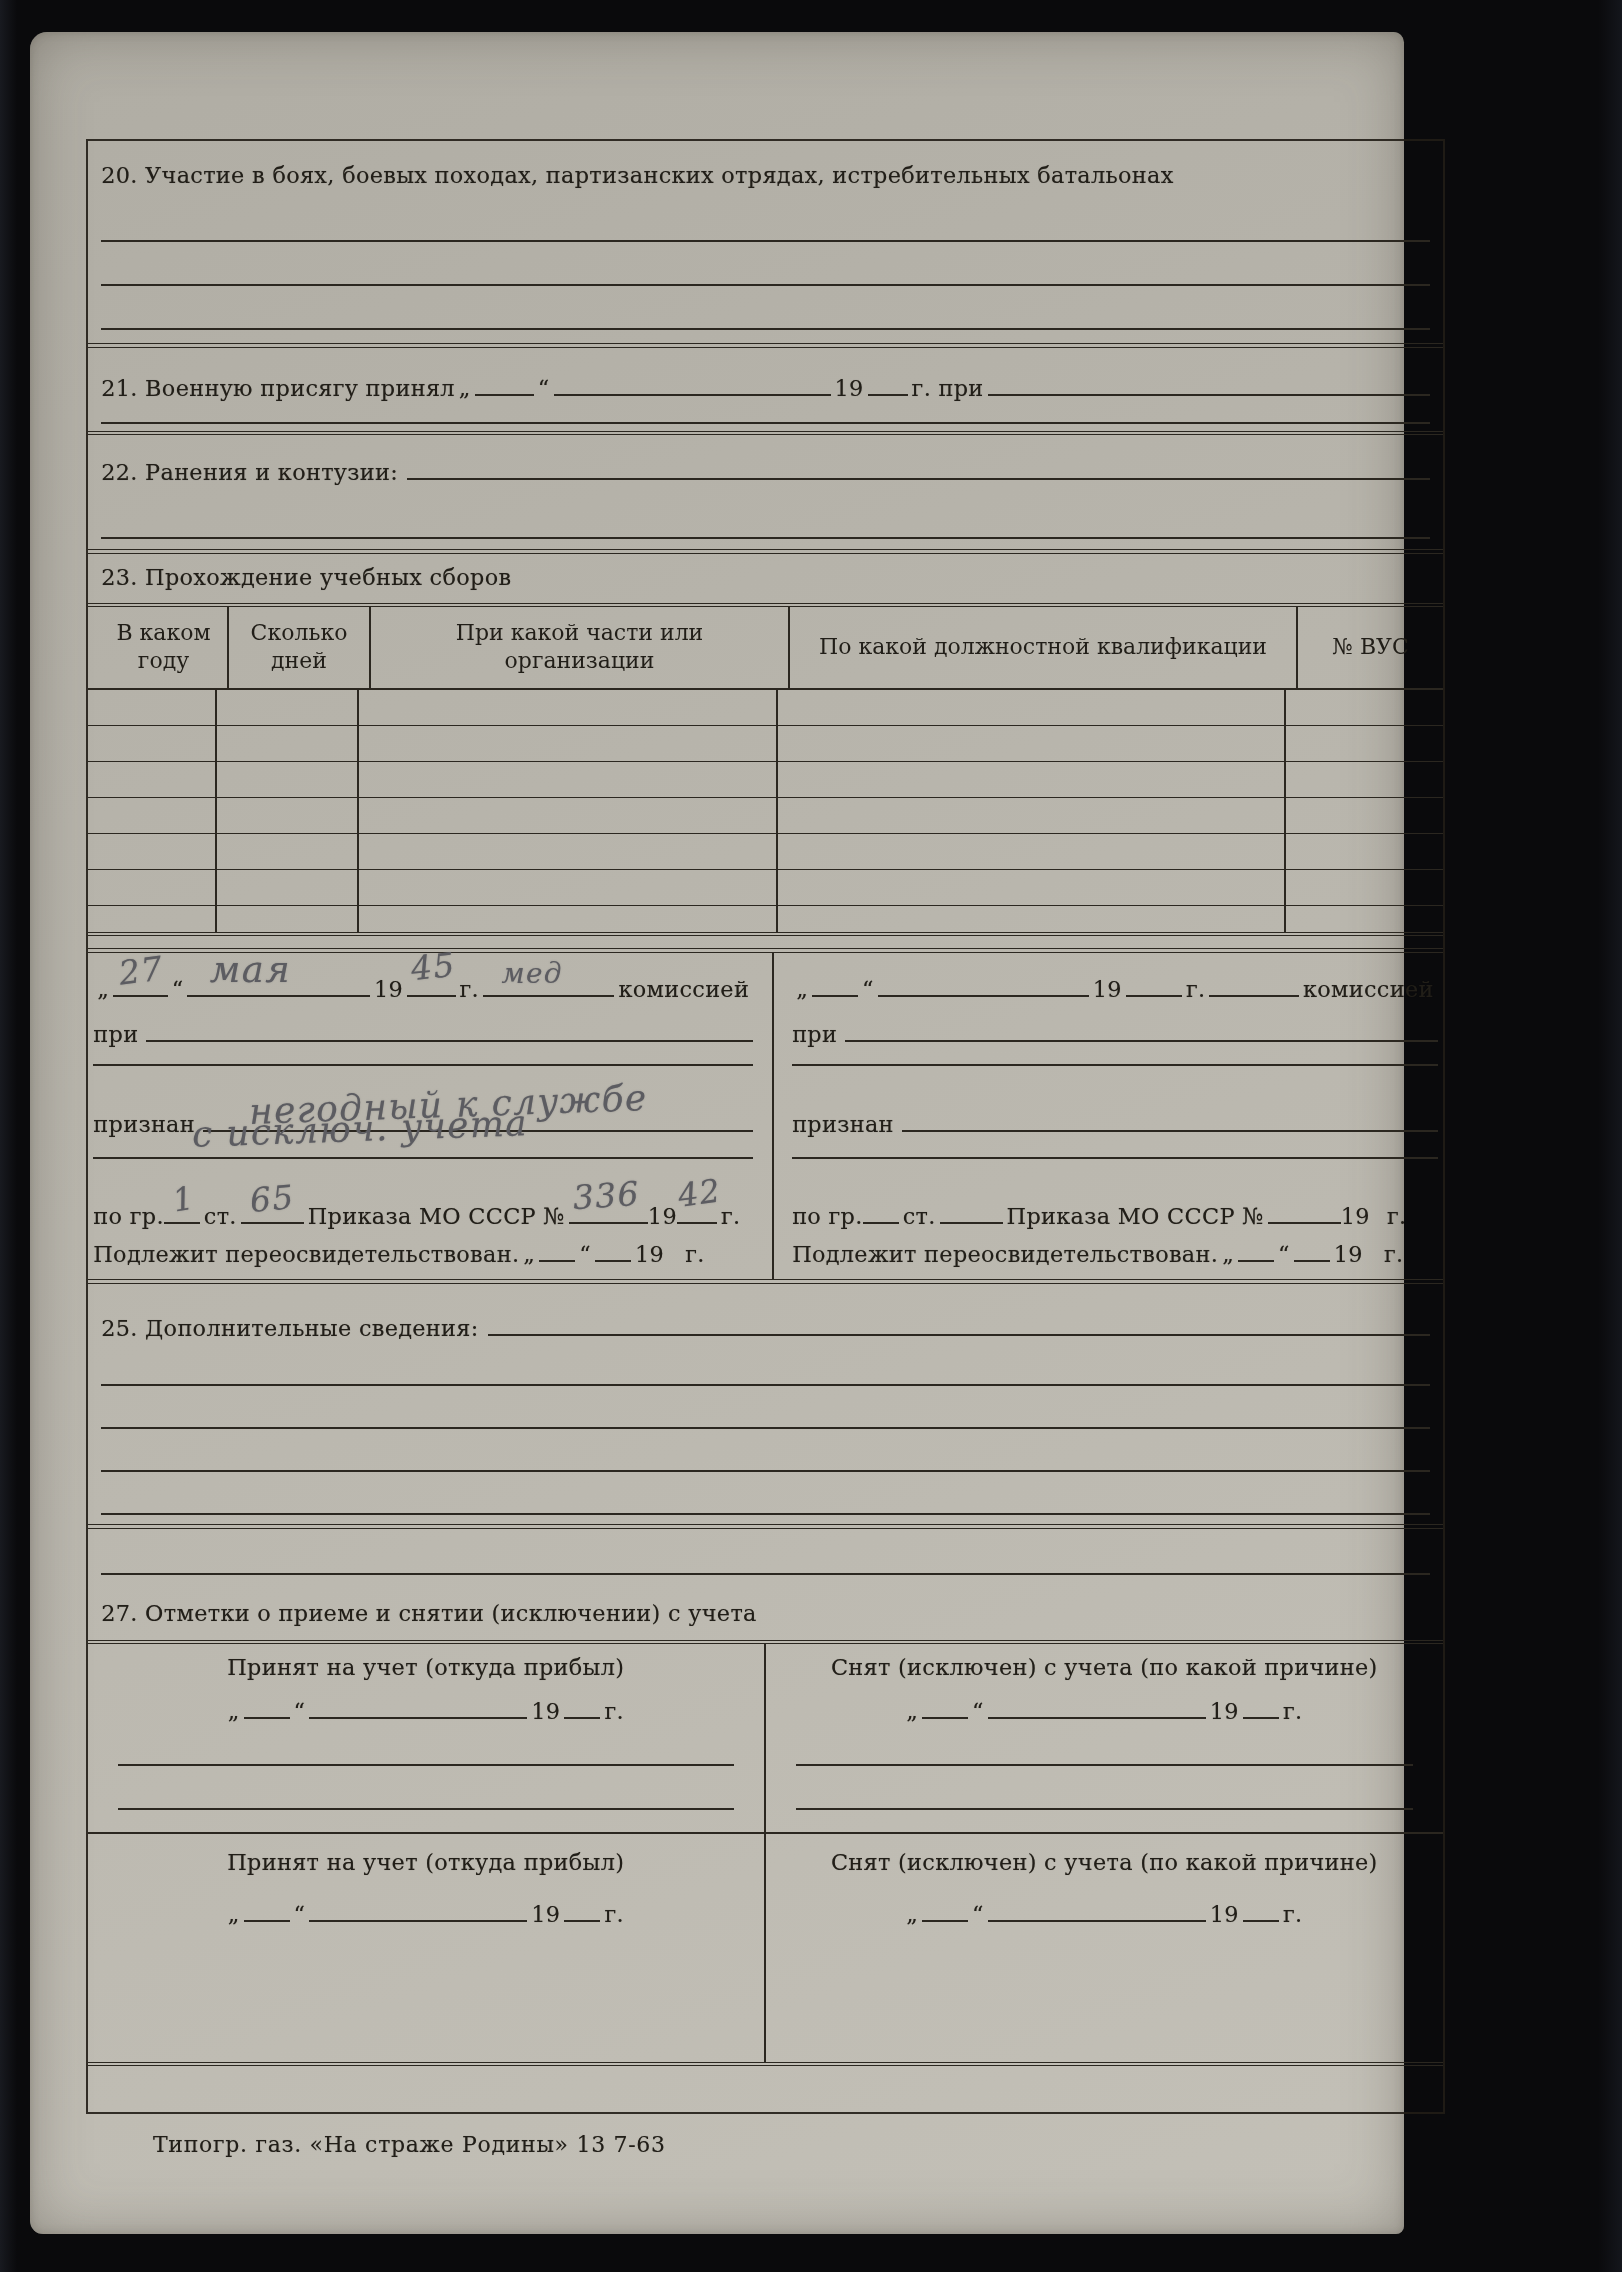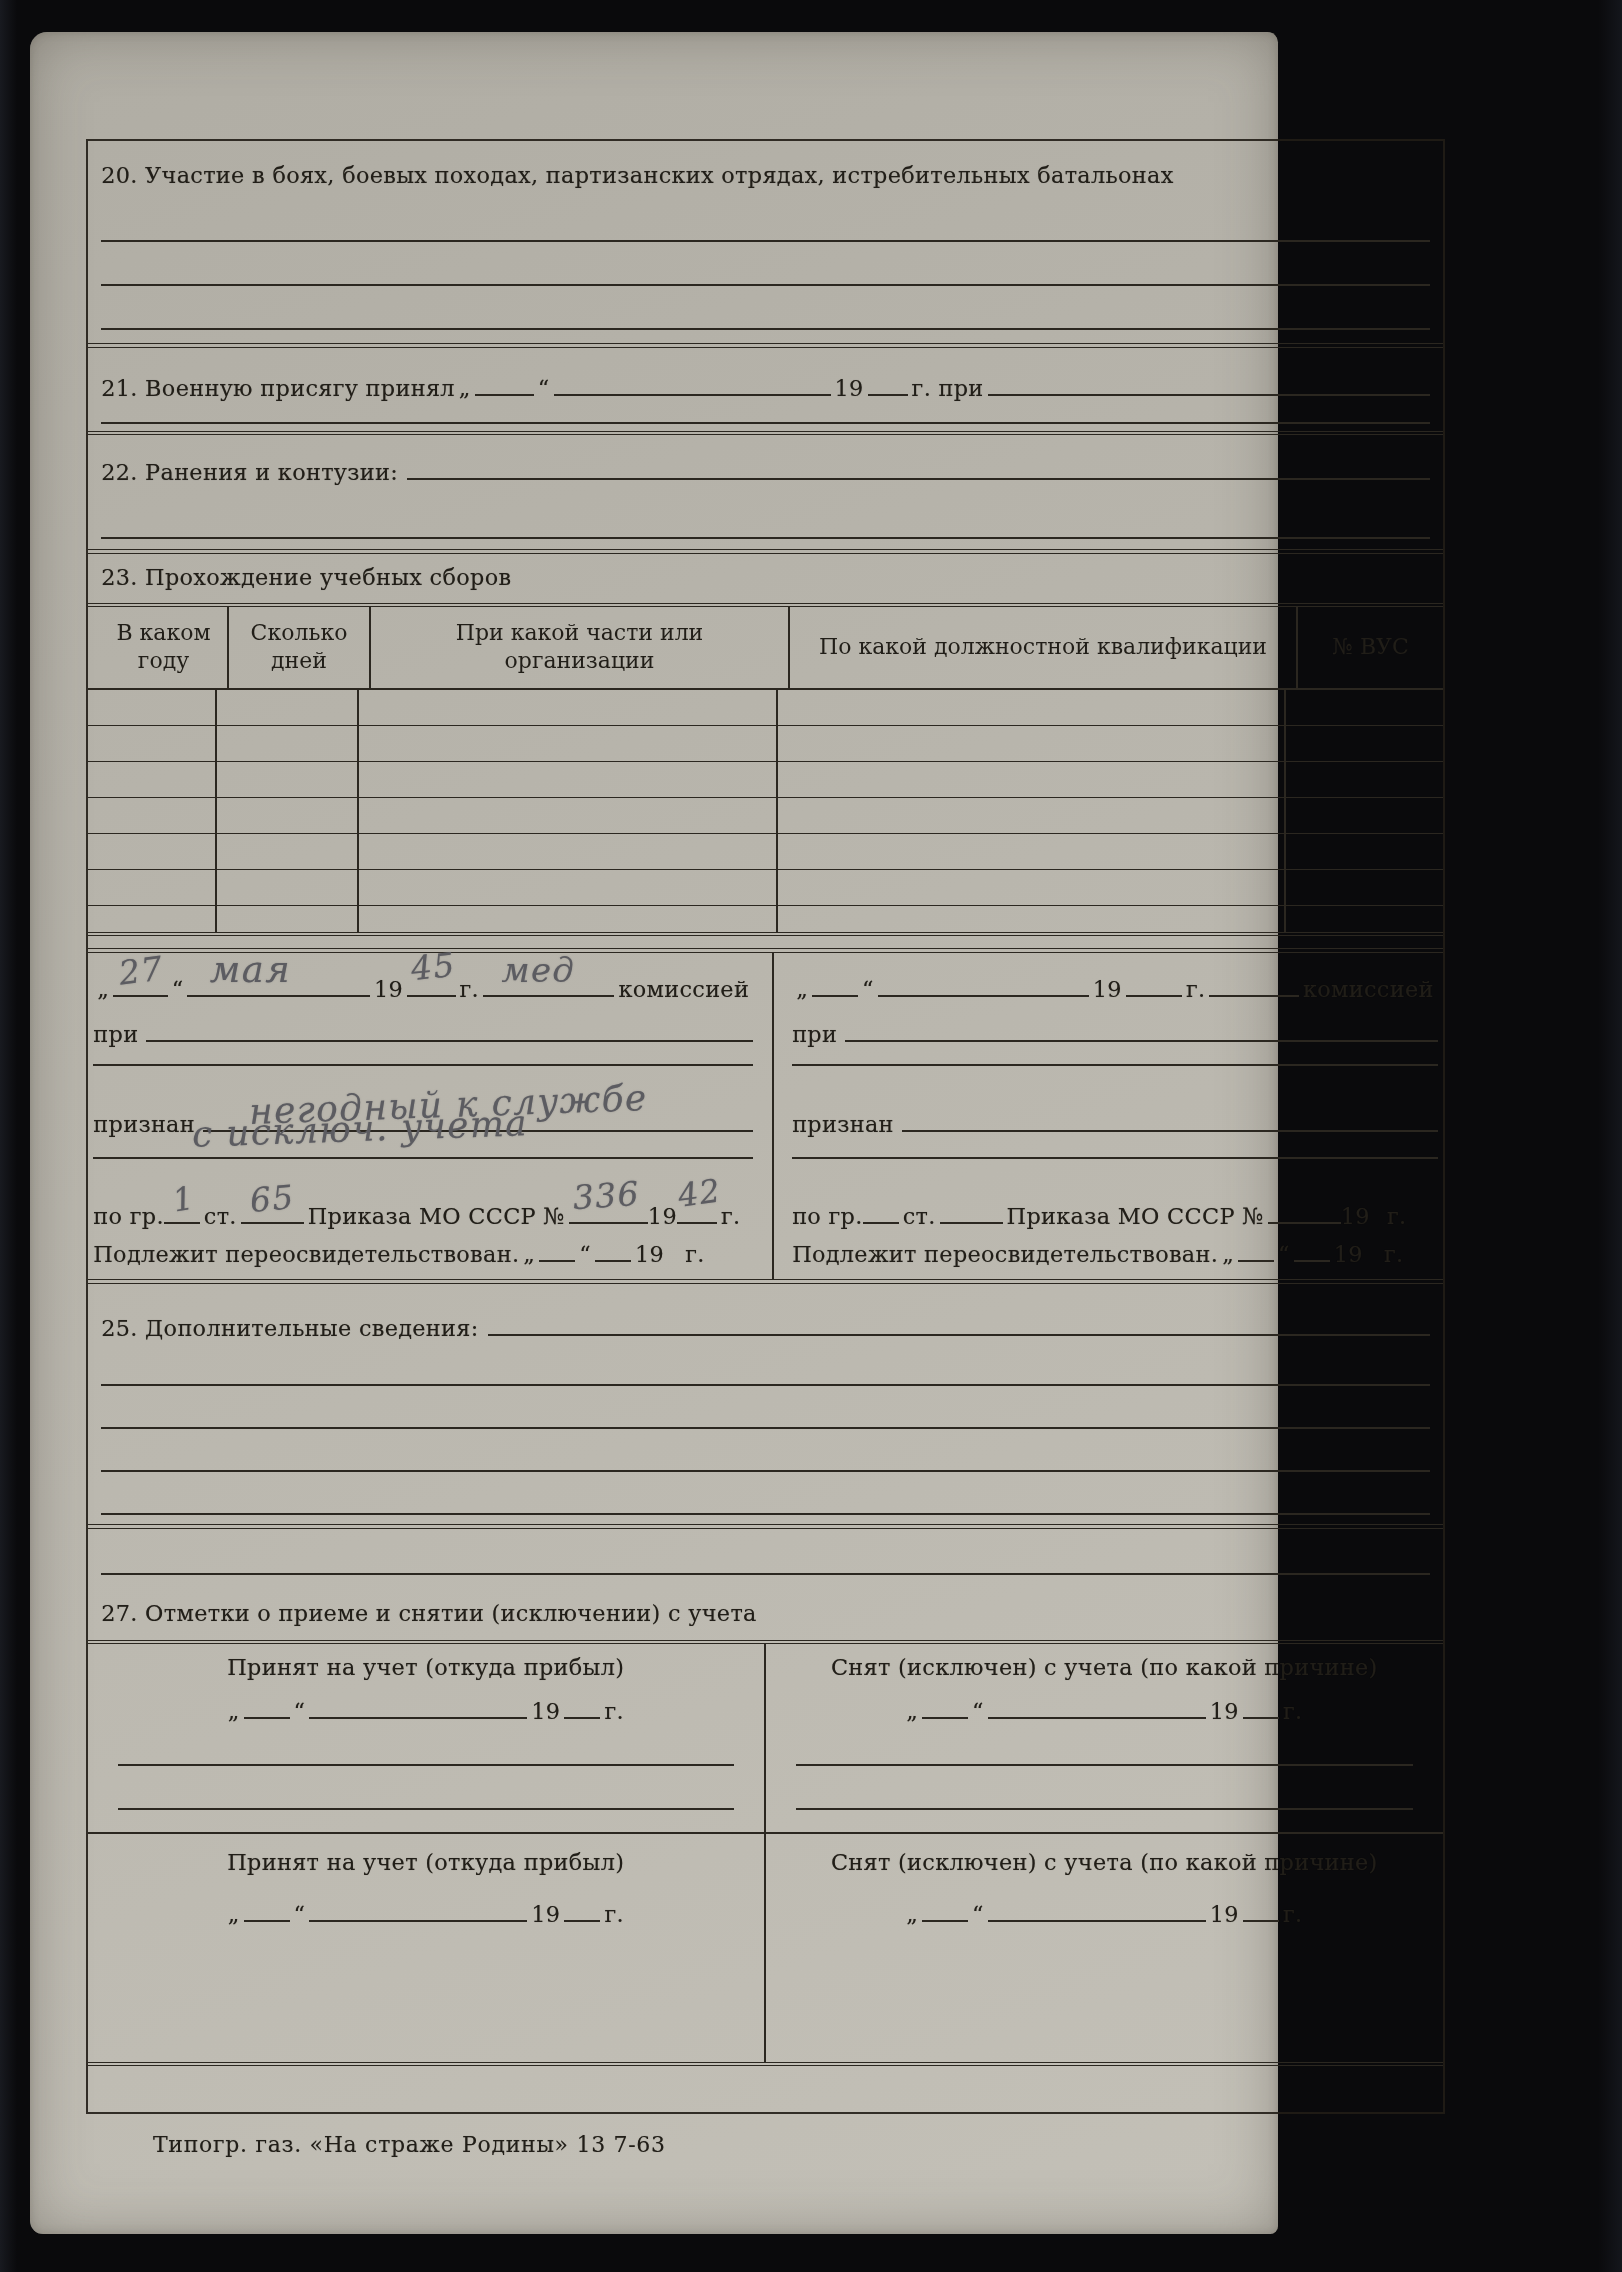--- a/index.html
+++ b/index.html
@@ -13,21 +13,21 @@
   *{margin:0;padding:0;box-sizing:border-box;}
   html,body{width:1622px;height:2273px;}
   body{
     background:#0a0a0c;
     background-image:linear-gradient(90deg,#181a20 0px,#0a0a0c 17px,#0a0a0c 1598px,#14161c 1622px);
     font-family:"DejaVu Serif","Liberation Serif",serif;
     color:var(--ink);
     position:relative;
   }
   .paper{
-    position:absolute;left:30px;top:32px;width:1248px;height:2202px;
+    position:absolute;left:30px;top:32px;width:1374px;height:2202px;
     background:linear-gradient(160deg,var(--paper-a) 0%,var(--paper-b) 45%,var(--paper-c) 100%);
     border-radius:17px 10.6px 8px 13.2px;
     box-shadow:inset 0 0 59px rgba(62,58,48,.35), inset 0 0 9.2px rgba(62,58,48,.25);
   }
   .frame{
     position:absolute;left:56px;top:107px;width:1359px;height:1975px;
     border:2.3px solid rgba(33,29,22,.9);
     padding:0 13.2px;
     overflow:hidden;
   }
@@ -195,21 +195,21 @@
           <span class="q">“</span>
           <span class="wl w320">
               <i class="hw" style="left:22.4px;bottom:1.3px;font-size:37px">мая</i>
             </span>
           <span class="q">19</span>
           <span class="wl w85">
               <i class="hw" style="left:4px;bottom:6.6px;font-size:33px;transform:rotate(-6deg)">45</i>
             </span>
           <span class="q">г.</span>
           <span class="wl w230">
-              <i class="hw" style="left:18.5px;bottom:2.6px;font-size:34px">мед</i>
+              <i class="hw" style="left:18.5px;bottom:2.6px;font-size:28px">мед</i>
             </span>
           <span class="q">комиссией</span>
         </div>
         <div class="medrow mr2">
           <span>при</span>
           <span class="wl fill" style="margin-left:8px"></span>
         </div>
         <div class="medrow mr3">
           <span class="wl fill"></span>
         </div>

